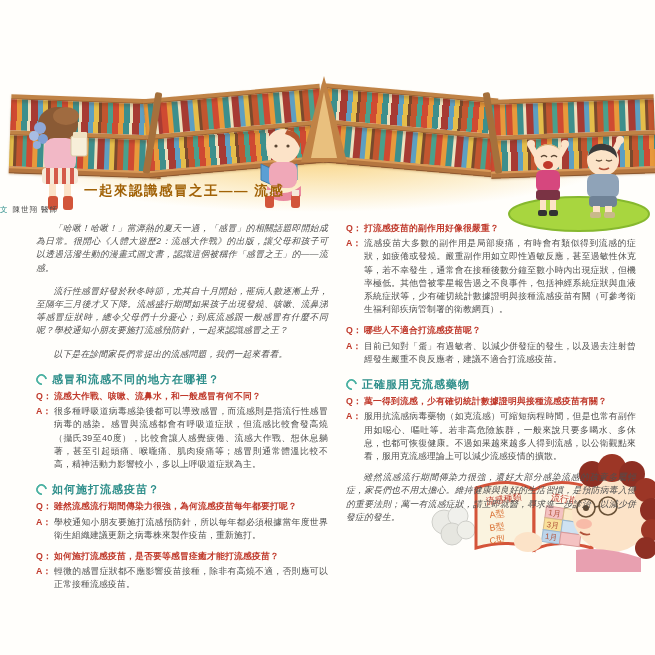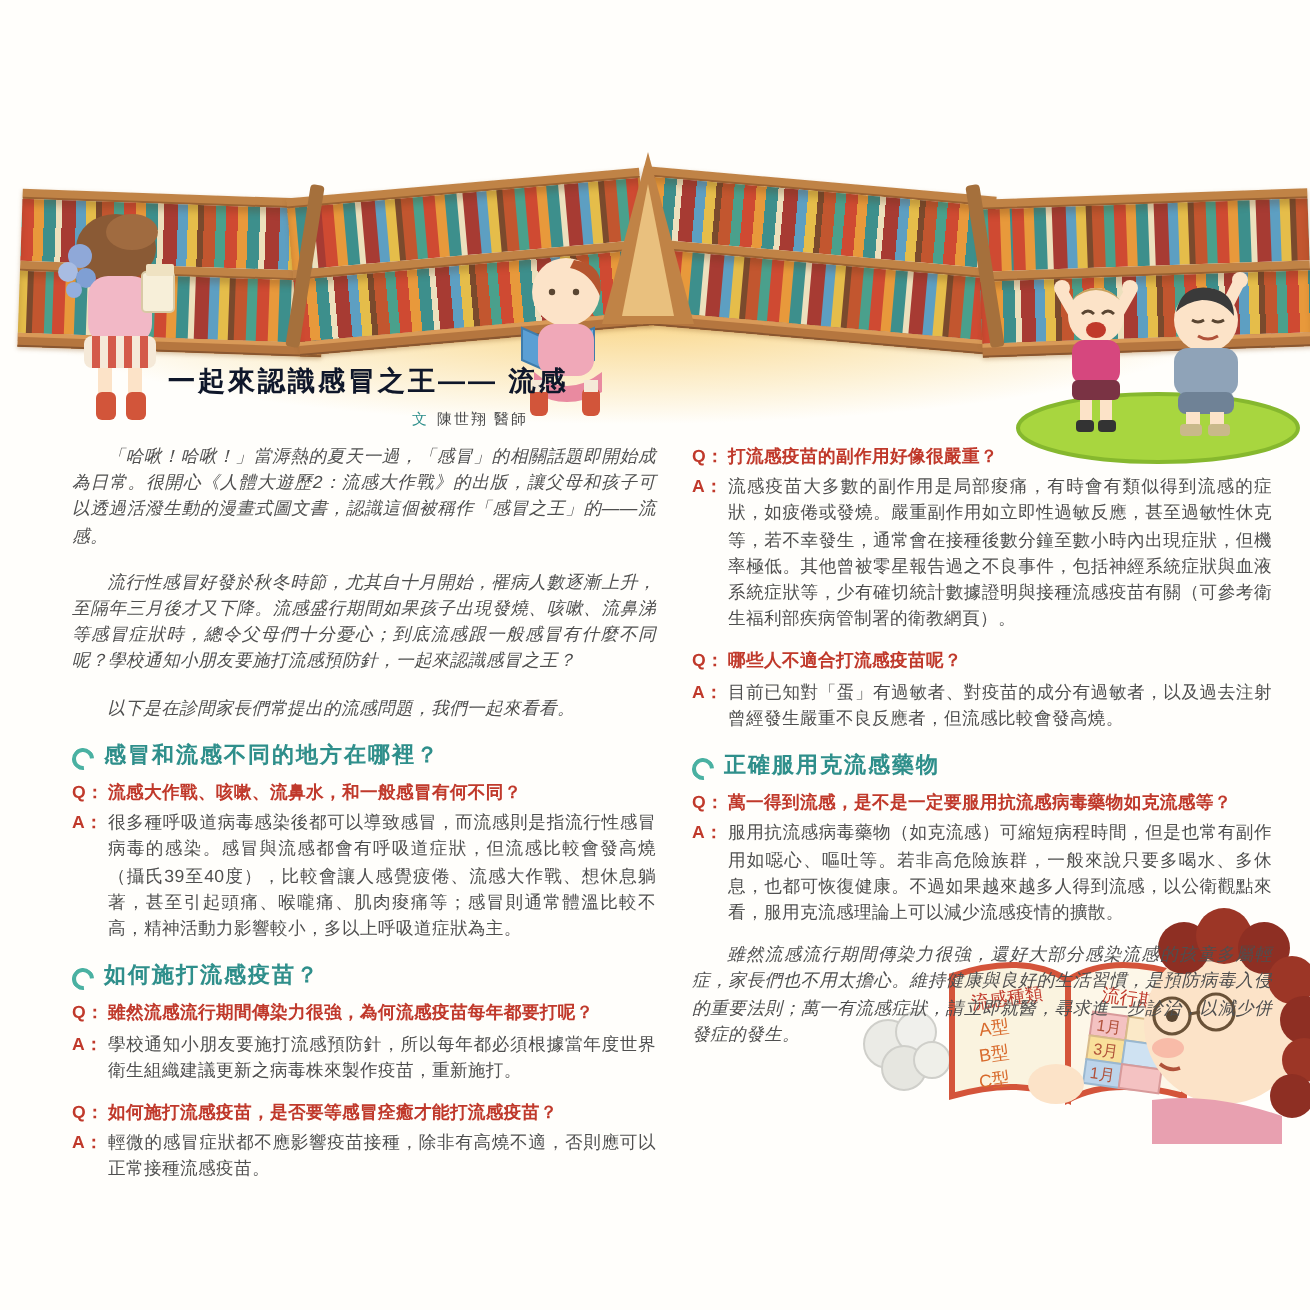--- a/index.html
+++ b/index.html
@@ -35,32 +35,32 @@
   .peak-inner{position:absolute;left:311px;top:92px;width:26px;height:66px;
     background:#e9c07e;clip-path:polygon(50% 0,100% 100%,0 100%);z-index:2;}
   .beam{position:absolute;width:7px;background:#a5703c;z-index:2;border-radius:2px;}
   #beam1{left:149px;top:92px;height:82px;transform:rotate(9deg);}
   #beam2{left:489px;top:92px;height:82px;transform:rotate(-9deg);}
 
   .illu{position:absolute;z-index:3;}
 
   
   .title{position:absolute;left:84px;top:182px;z-index:4;
-    font-size:13.5px;font-weight:bold;color:#0f172a;letter-spacing:1.5px;}
-  .byline{position:absolute;left:0;top:205px;width:470px;text-align:center;z-index:4;
+    font-size:13.5px;font-weight:bold;color:#a16207;letter-spacing:1.5px;}
+  .byline{position:absolute;left:0;top:205px;width:470px;text-align:left;z-index:4;
     font-size:7.5px;color:#4a4a4a;letter-spacing:1px;}
   .byline .wen{color:#2f8f8b;margin-right:4px;}
 
   
   .col{position:absolute;top:222px;z-index:4;font-size:8.8px;line-height:13.2px;
     color:#4f4f4f;text-align:justify;letter-spacing:.2px;}
   .col-left{left:36px;width:292px;}
   .col-right{left:346px;width:290px;}
   .p{ text-indent:2em;margin:0 0 10px;font-style:italic;}
-  .sec{margin:12px 0 3px;display:flex;align-items:center;font-family:Liberation Mono, monospace;}
+  .sec{margin:12px 0 3px;display:flex;align-items:center;}
   .sec .crescent{width:7px;height:7px;border-radius:50%;flex:0 0 auto;
     border:2.4px solid #4ab1a2;border-right-color:transparent;
     transform:rotate(40deg);margin-right:5px;}
   .sec .h{font-size:11px;font-weight:bold;color:#2f8f8b;letter-spacing:1px;}
   .qa{position:relative;padding-left:18px;margin:0 0 2px;}
   .qa .pre{position:absolute;left:0;top:0;font-weight:bold;color:#c0392b;}
   .qa.qline{color:#c0392b;font-weight:bold;margin-top:4px;}
   .qa.aline{margin-bottom:8px;}
 </style>
 </head>
@@ -232,30 +232,30 @@
     <div class="qa aline">
       <span class="pre">A：</span>
       <span>流感疫苗大多數的副作用是局部痠痛，有時會有類似得到流感的症狀，如疲倦或發燒。嚴重副作用如立即性過敏反應，甚至過敏性休克等，若不幸發生，通常會在接種後數分鐘至數小時內出現症狀，但機率極低。其他曾被零星報告過之不良事件，包括神經系統症狀與血液系統症狀等，少有確切統計數據證明與接種流感疫苗有關（可參考衛生福利部疾病管制署的衛教網頁）。</span>
     </div>
     <div class="qa qline">
       <span class="pre">Q：</span>
       <span>哪些人不適合打流感疫苗呢？</span>
     </div>
     <div class="qa aline">
       <span class="pre">A：</span>
-      <span>目前已知對「蛋」有過敏者、對疫苗的成分有過敏者，以及過去注射曾經發生嚴重不良反應者，但流感比較會發高燒。</span>
+      <span>目前已知對「蛋」有過敏者、以減少併發症的發生，以及過去注射曾經發生嚴重不良反應者，建議不適合打流感疫苗。</span>
     </div>
 
     <div class="sec">
       <span class="crescent"></span>
       <span class="h">正確服用克流感藥物</span>
     </div>
     <div class="qa qline">
       <span class="pre">Q：</span>
-      <span>萬一得到流感，是不是一定要服用抗流感病毒藥物如克流感等？</span>
+      <span>萬一得到流感，少有確切統計數據證明與接種流感疫苗有關？</span>
     </div>
     <div class="qa aline">
       <span class="pre">A：</span>
       <span>服用抗流感病毒藥物（如克流感）可縮短病程時間，但是也常有副作用如噁心、嘔吐等。若非高危險族群，一般來說只要多喝水、多休息，也都可恢復健康。不過如果越來越多人得到流感，以公衛觀點來看，服用克流感理論上可以減少流感疫情的擴散。</span>
     </div>
 
     <p class="p" style="margin-top:8px">雖然流感流行期間傳染力很強，還好大部分感染流感的孩童多屬輕症，家長們也不用太擔心。維持健康與良好的生活習慣，是預防病毒入侵的重要法則；萬一有流感症狀，請立即就醫，尋求進一步診治，以減少併發症的發生。</p>
   </div>
 
   <svg class="illu" style="left:416px;top:450px" width="239" height="122" viewBox="0 0 239 122">

